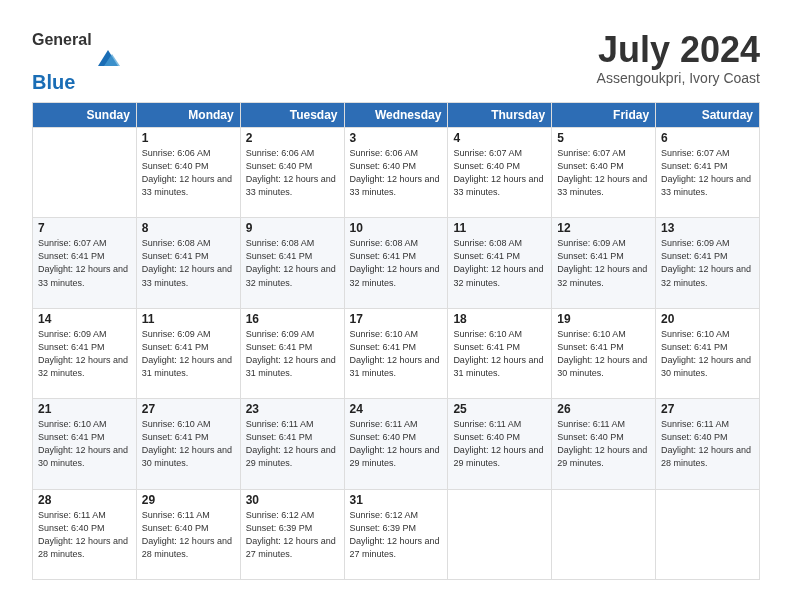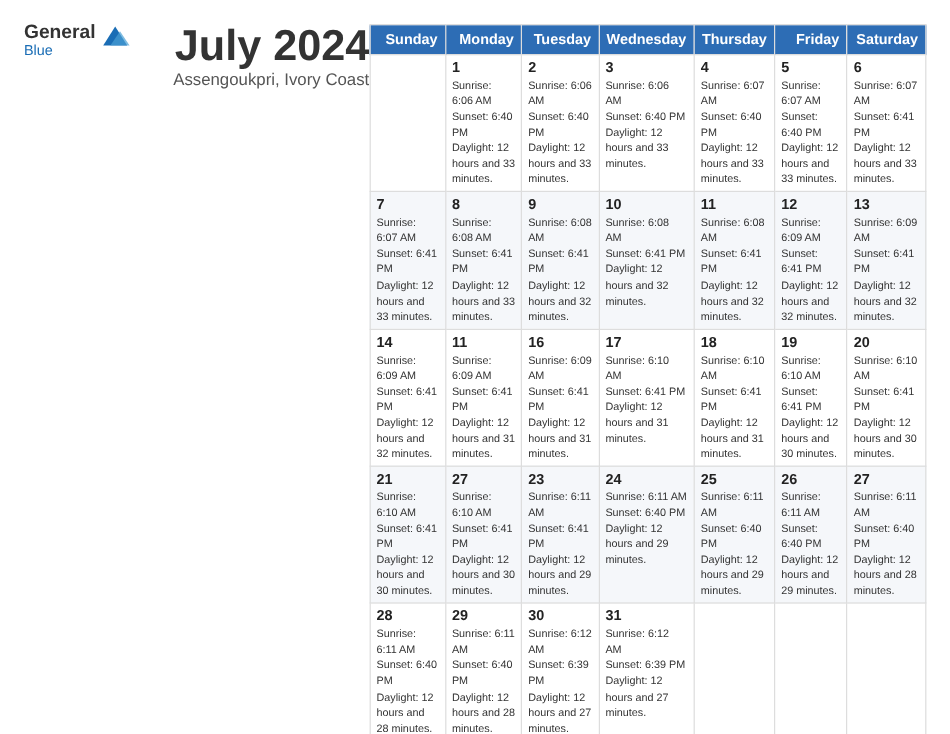--- a/index.html
+++ b/index.html
@@ -6,23 +6,23 @@
     body {
       font-family: Arial, sans-serif;
       background: #fff;
       width: 792px;
       height: 612px;
       overflow: hidden;
     }
     .page {
       width: 792px;
       height: 612px;
-      padding: 20px;
-      display: flex;
-      flex-direction: row;
+      padding: 32px;
+      display: flex;
+      flex-direction: column;
     }
     .header {
       display: flex;
       justify-content: space-between;
       align-items: flex-start;
       margin-bottom: 10px;
     }
     .logo {
       display: flex;
       align-items: center;
@@ -31,23 +31,24 @@
       display: flex;
       flex-direction: column;
       line-height: 1;
     }
     .logo-general {
       font-size: 16px;
       font-weight: bold;
       color: #333;
     }
     .logo-blue {
-      font-size: 12px;
-      font-weight: normal;
+      font-size: 20px;
+      font-weight: bold;
       color: #1a6db5;
+      margin-top: 24px;
     }
     .logo-icon {
       width: 28px;
       height: 28px;
       margin-left: 2px;
       margin-top: -4px;
     }
     .title-block {
       text-align: right;
     }

